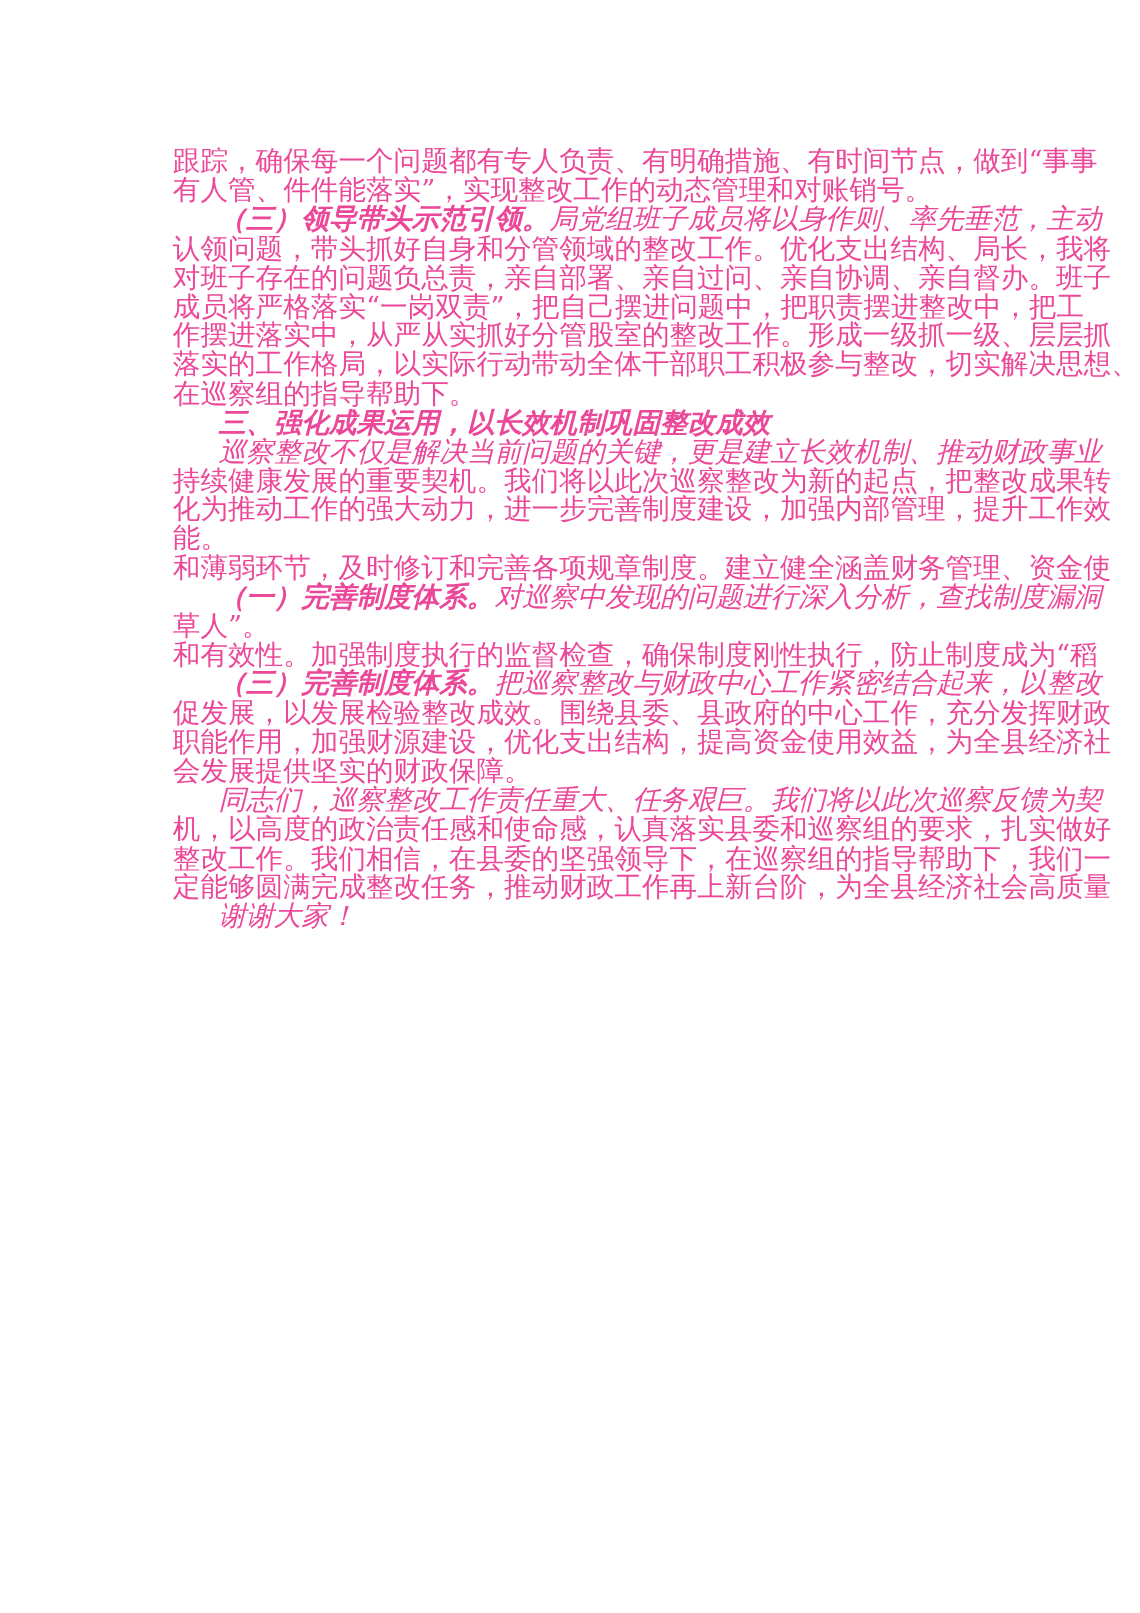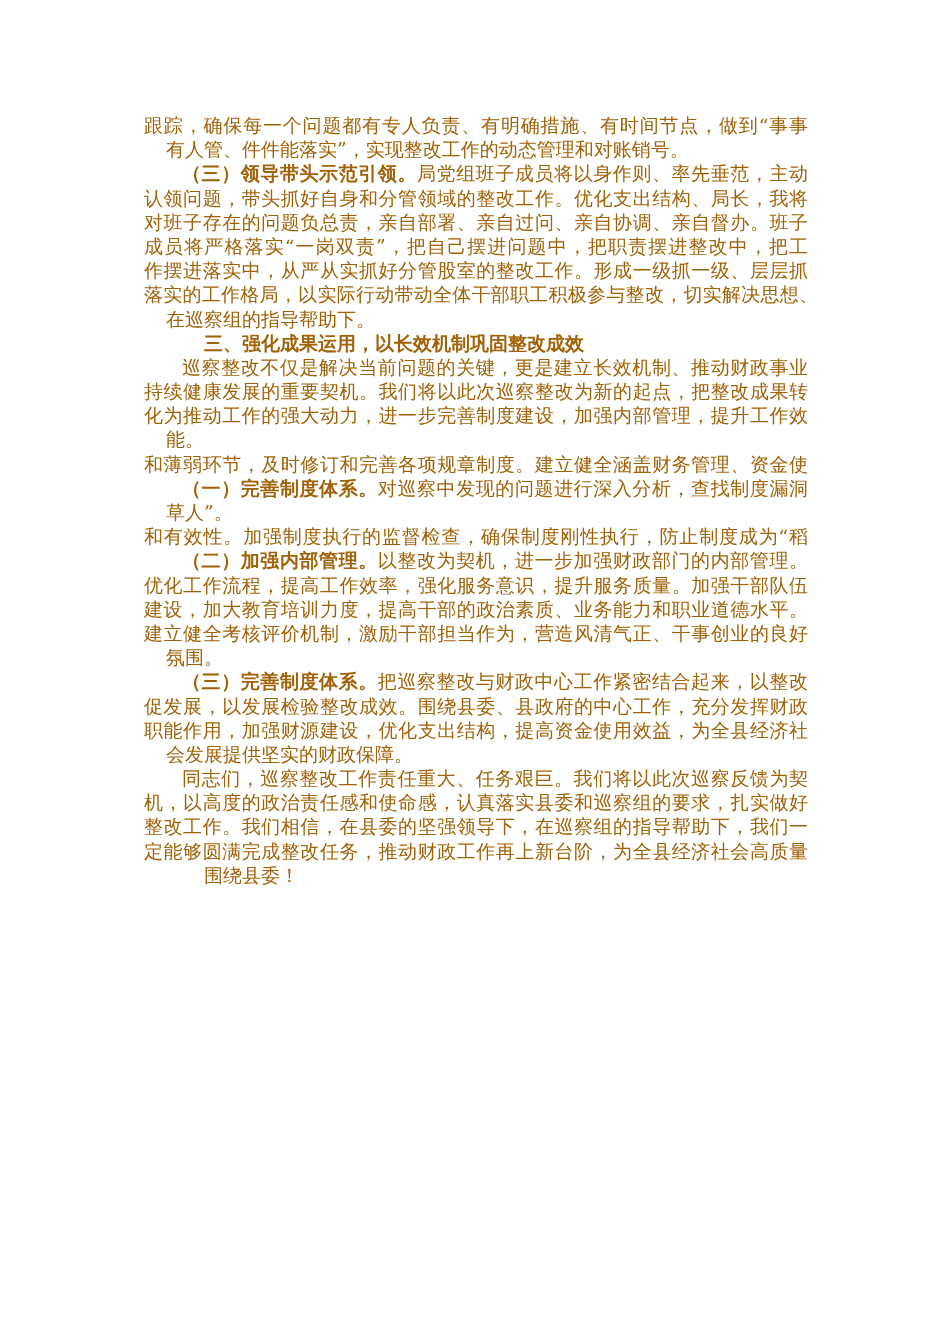--- a/index.html
+++ b/index.html
@@ -1,27 +1,27 @@
 <!DOCTYPE html>
 <html><head>
 <meta charset="utf-8">
 <style>
   html, body { margin: 0; padding: 0; background: #ffffff; }
   body { width: 950px; height: 1344px; position: relative; overflow: hidden; }
   .page {
-    position: absolute; left: 144px; top: 113px; width: 664px;
+    position: absolute; left: 144px; top: 123px; width: 664px;
     font-family: "DejaVu Serif", "Liberation Serif", serif;
-    font-size: 19px; color: #a16207;
+    font-size: 23px; color: #ec4899;
   }
   .line {
     height: 24.2px; line-height: 24.2px; white-space: nowrap;
     text-align: justify; text-align-last: justify;
   }
-  .line.last { text-align-last: left; margin-left: 22px; }
-  .line.indent { padding-left: 38px; }
+  .line.last { text-align-last: left; }
+  .line.indent { padding-left: 38px; font-style: italic; }
   .line.overhang { width: 674px; }
   .b { font-weight: bold; font-family: "DejaVu Sans", "Liberation Sans", sans-serif; }
 </style>
 </head>
 <body>
 
 <div class="page">
 
   <div>
     <div class="line">跟踪，确保每一个问题都有专人负责、有明确措施、有时间节点，做到“事事</div>
@@ -47,39 +47,32 @@
     <div class="line last">能。</div>
   </div>
 
   <div>
     <div class="line">和薄弱环节，及时修订和完善各项规章制度。建立健全涵盖财务管理、资金使</div>
     <div class="line indent"><span class="b">（一）完善制度体系。</span><span>对巡察中发现的问题进行深入分析，查找制度漏洞</span></div>
     <div class="line last">草人”。</div>
     <div class="line">和有效性。加强制度执行的监督检查，确保制度刚性执行，防止制度成为“稻</div>
   </div>
 
-  <div>
-    <div class="line indent"><span class="b">（二）加强内部管理。</span><span>以整改为契机，进一步加强财政部门的内部管理。</span></div>
-    <div class="line">优化工作流程，提高工作效率，强化服务意识，提升服务质量。加强干部队伍</div>
-    <div class="line">建设，加大教育培训力度，提高干部的政治素质、业务能力和职业道德水平。</div>
-    <div class="line">建立健全考核评价机制，激励干部担当作为，营造风清气正、干事创业的良好</div>
-    <div class="line last">氛围。</div>
-  </div>
 
   <div>
     <div class="line indent"><span class="b">（三）完善制度体系。</span><span>把巡察整改与财政中心工作紧密结合起来，以整改</span></div>
     <div class="line">促发展，以发展检验整改成效。围绕县委、县政府的中心工作，充分发挥财政</div>
     <div class="line">职能作用，加强财源建设，优化支出结构，提高资金使用效益，为全县经济社</div>
     <div class="line last">会发展提供坚实的财政保障。</div>
   </div>
 
   <div>
     <div class="line indent">同志们，巡察整改工作责任重大、任务艰巨。我们将以此次巡察反馈为契</div>
     <div class="line">机，以高度的政治责任感和使命感，认真落实县委和巡察组的要求，扎实做好</div>
     <div class="line">整改工作。我们相信，在县委的坚强领导下，在巡察组的指导帮助下，我们一</div>
     <div class="line">定能够圆满完成整改任务，推动财政工作再上新台阶，为全县经济社会高质量</div>
   </div>
 
   <div>
-    <div class="line indent last">围绕县委！</div>
+    <div class="line indent last">谢谢大家！</div>
   </div>
 
 </div>
 
 </body></html>

